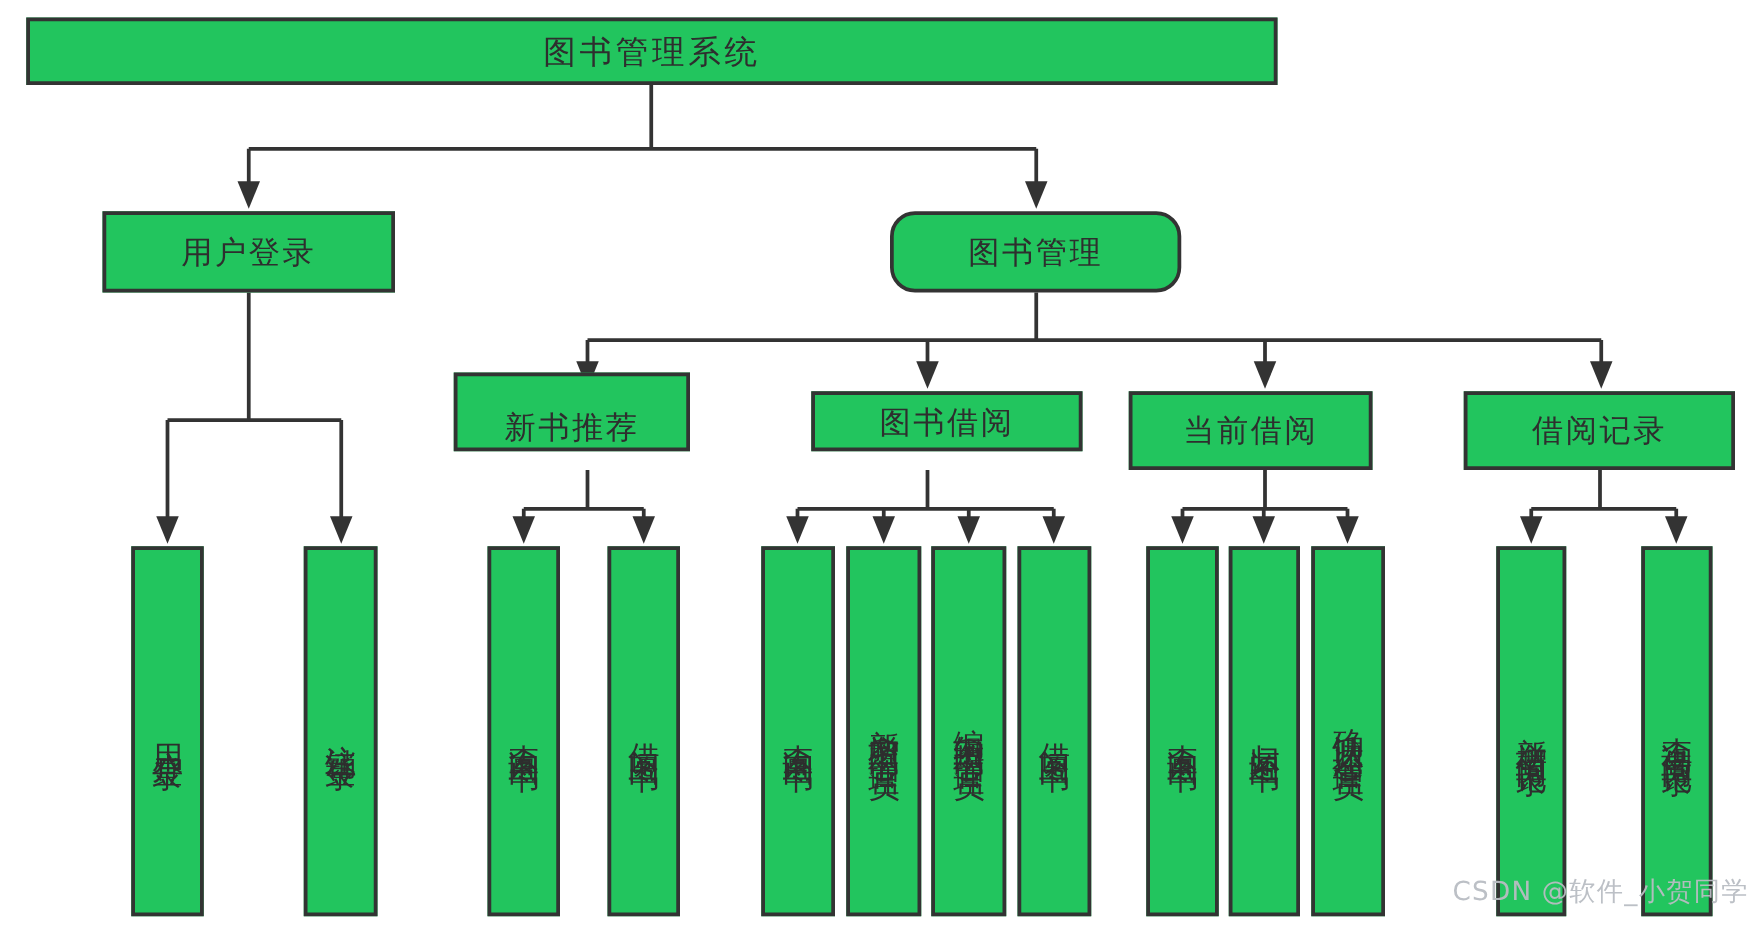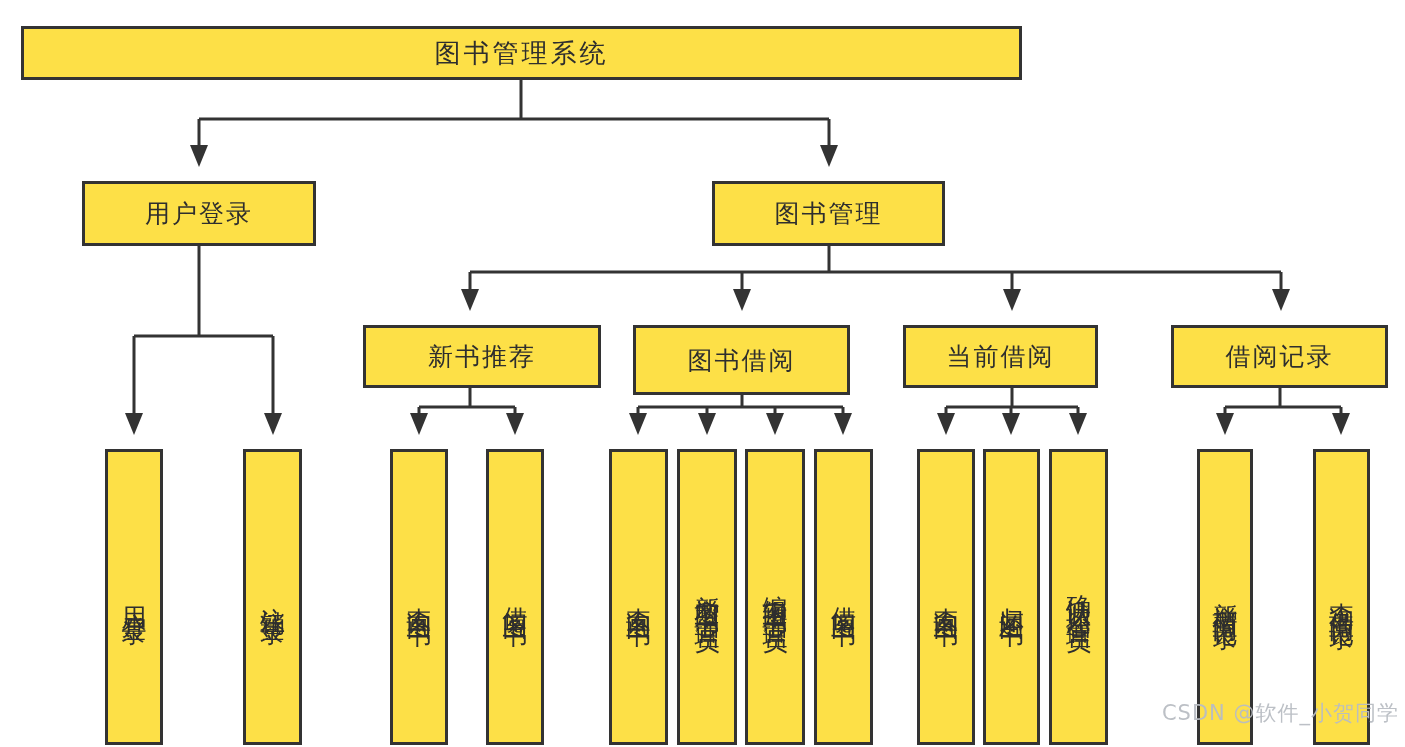--- a/index.html
+++ b/index.html
@@ -11,26 +11,25 @@
     font-family: "DejaVu Sans", sans-serif;
     overflow: hidden;
   }
   svg.connectors { position: absolute; left: 0; top: 0; }
   .connector { stroke: var(--line, #333333); stroke-width: 3; fill: none; }
   .arrowhead { fill: var(--line, #333333); stroke: none; }
   .node {
     position: absolute;
     box-sizing: border-box;
     border: 3px solid var(--line, #333333);
-    background: #fde047;
+    background: #22c55e;
     display: flex;
     align-items: center;
     justify-content: center;
     color: var(--text, #2e2e2e);
-    margin-top: 12px;
   }
   .root-node { font-size: 26px; letter-spacing: 3px; }
   .h-node { font-size: 25px; letter-spacing: 2px; }
   .leaf-node { top: 437px; height: 296px; }
   .vtext {
     writing-mode: vertical-rl;
     text-orientation: mixed;
     font-size: 25px;
     letter-spacing: 5px;
     line-height: 1;
@@ -88,28 +87,28 @@
     <polygon class="arrowhead" points="1332,413 1350,413 1341,435"></polygon>
   </svg>
 
   <div class="node root-node" style="left:21px; top:14px; width:1001px; height:54px;">
     <span>图书管理系统</span>
   </div>
 
   <div class="node h-node" style="left:82px; top:169px; width:234px; height:65px;">
     <span>用户登录</span>
   </div>
-  <div class="node h-node" style="left:712px; top:169px; width:233px; height:65px;">
+  <div class="node h-node" style="left:712px; top:169px; width:233px; height:65px;border-radius:20px;">
     <span>图书管理</span>
   </div>
 
-  <div class="node h-node" style="left:363px; top:313px; width:238px; height:63px;">
+  <div class="node h-node" style="left:363px; top:298px; width:189px; height:63px;align-items:flex-end;">
     <span>新书推荐</span>
   </div>
-  <div class="node h-node" style="left:633px; top:313px; width:217px; height:70px;">
+  <div class="node h-node" style="left:649px; top:313px; width:217px; height:48px;">
     <span>图书借阅</span>
   </div>
   <div class="node h-node" style="left:903px; top:313px; width:195px; height:63px;">
     <span>当前借阅</span>
   </div>
   <div class="node h-node" style="left:1171px; top:313px; width:217px; height:63px;">
     <span>借阅记录</span>
   </div>
 
   <div class="node leaf-node" style="left:105px; width:58px;">

